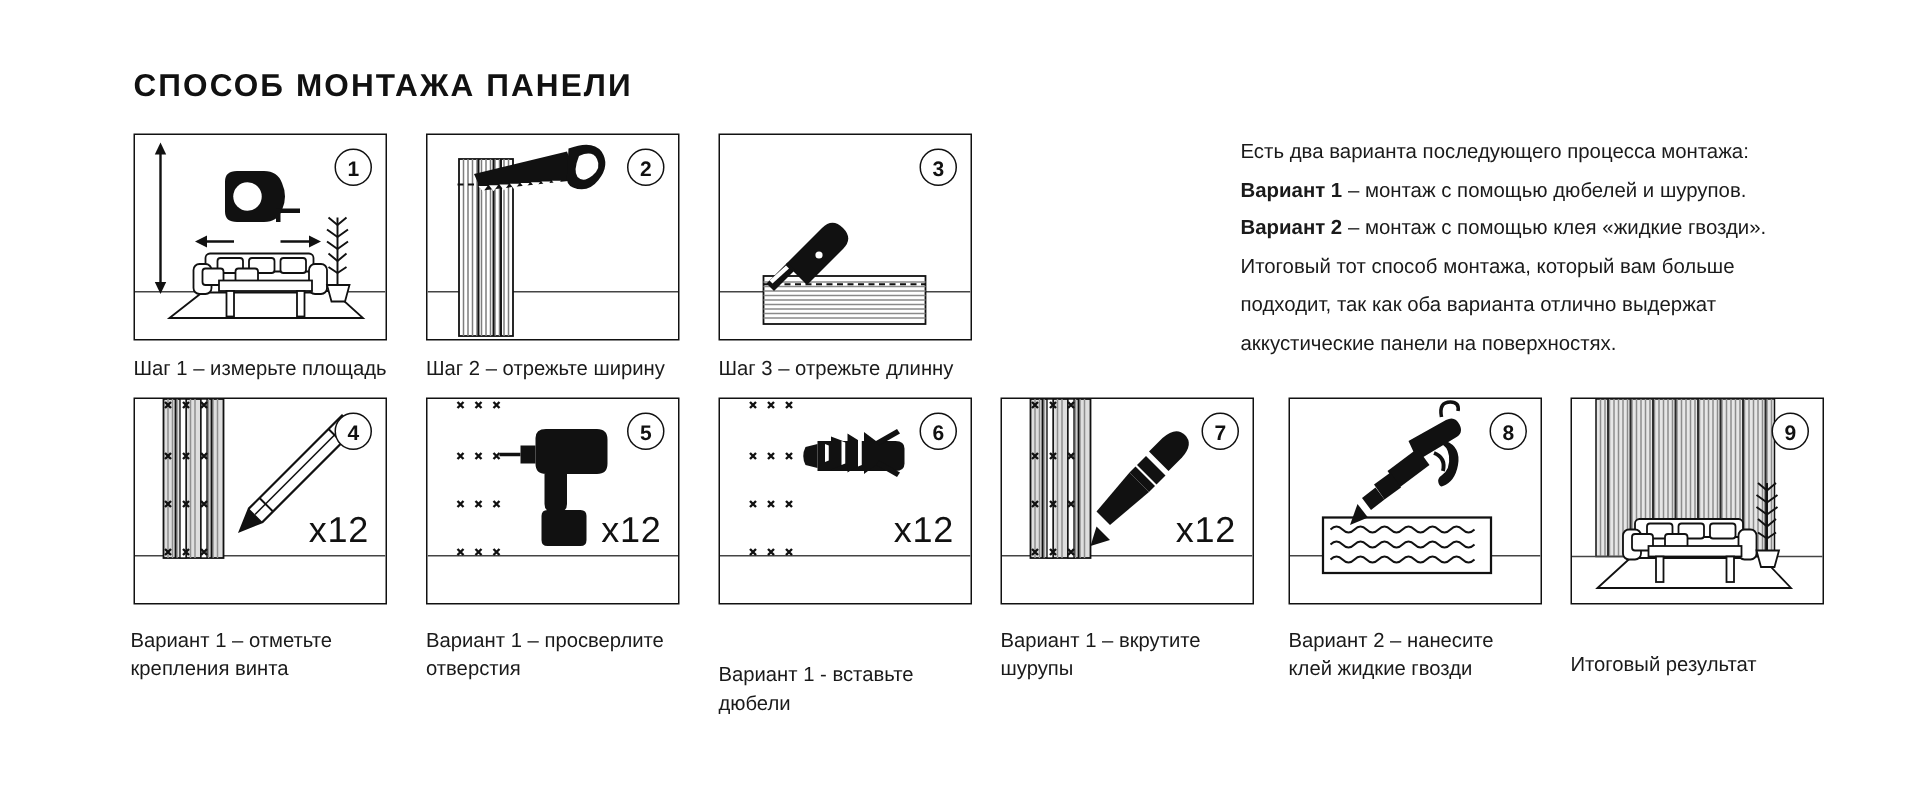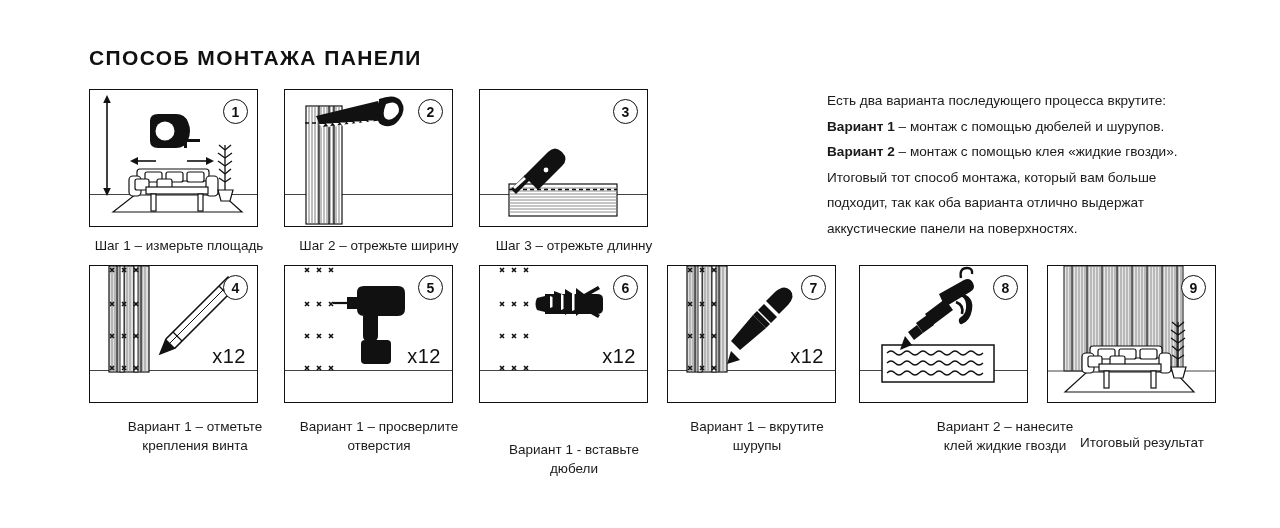--- a/index.html
+++ b/index.html
@@ -51,34 +51,33 @@
     align-items: center;
     justify-content: center;
     font-size: 14px;
     font-weight: 700;
     line-height: 1;
     background: #ffffff;
     color: #111111;
   }
   .qty {
     position: absolute;
-    font-size: 20px;
+    font-size: 24px;
     font-weight: 400;
     color: #111111;
     letter-spacing: 0.5px;
   }
 
   
   .caption {
     position: absolute;
     font-size: 13.5px;
     line-height: 19px;
     color: #1a1a1a;
     white-space: pre-line;
-    text-align: center;
   }
 
   
   #side-text {
     position: absolute;
     left: 827px;
     top: 88px;
     width: 420px;
     font-size: 13.6px;
     line-height: 25.5px;
@@ -264,21 +263,21 @@
       <path d="M70 88 L76 73 L85 82 Z" fill="#111"></path>
       <path d="M139 12 L147 20" stroke="#111" stroke-width="1.5"></path>
       <path d="M83 66 L92 75" stroke="#111" stroke-width="1.3"></path>
       <path d="M129 20 L138 29" stroke="#111" stroke-width="1.3"></path>
       <path d="M142 15 L80 77" stroke="#111" stroke-width="1"></path>
     </g>
   </svg>
   <div class="qty" style="right:11px; bottom:34px;">x12</div>
   <div class="badge" style="right:9px; top:9px;">4</div>
 </div>
-<div class="caption" style="left:105px; top:417px; width:180px;">Вариант 1 – отметьте
+<div class="caption" style="left:87px; top:417px; width:180px;">Вариант 1 – отметьте
 крепления винта</div>
 
 <div class="panel" style="left:284px; top:265px; width:169px; height:138px;">
   <div class="floor" style="top:104px;"></div>
   <svg width="169" height="138" viewBox="0 0 169 138" style="position:absolute; left:0; top:0;">
 
     <g stroke="#111" stroke-width="1.6">
       <path d="M20 2 l4 4 M24 2 l-4 4"></path>
         <path d="M32 2 l4 4 M36 2 l-4 4"></path>
         <path d="M44 2 l4 4 M48 2 l-4 4"></path>
@@ -418,21 +417,21 @@
     </g>
     <path d="M45 70 l7 9 l-12 5 z" fill="#111"></path>
 
     <path d="M101 12 q-2 -10 6 -10 q6 0 5 6" stroke="#111" stroke-width="2.4" fill="none"></path>
 
     <path d="M104 28 q10 4 8 16 q-2 11 -10 14 q-2 1 -3 -2 q-1 -3 2 -5 q6 -4 5 -13 q-1 -7 -6 -8 z" fill="#111"></path>
     <path d="M96 36 q8 3 6 12" stroke="#111" stroke-width="2.6" fill="none"></path>
   </svg>
   <div class="badge" style="right:9px; top:9px;">8</div>
 </div>
-<div class="caption" style="left:910px; top:417px; width:190px;">Вариант 2 – нанесите
+<div class="caption" style="left:859px; top:417px; width:190px;">Вариант 2 – нанесите
 клей жидкие гвозди</div>
 
 <div class="panel" style="left:1047px; top:265px; width:169px; height:138px;">
   <svg width="169" height="138" viewBox="0 0 169 138" style="position:absolute; left:0; top:0;">
 
     <rect x="16" y="0" width="119" height="105" fill="#e6e6e6" stroke="#111" stroke-width="1"></rect>
     <g stroke="#8c8c8c" stroke-width="1">
       <path d="M19 0 V105"></path>
         <path d="M22 0 V105"></path>
         <path d="M25 0 V105"></path>
@@ -510,21 +509,21 @@
       <path d="M130 56 v46"></path>
       <path d="M130 61 l-6-5 M130 61 l6-5 M130 69 l-7-5 M130 69 l7-5 M130 77 l-7-5 M130 77 l7-5 M130 85 l-6-5 M130 85 l6-5 M130 93 l-6-4 M130 93 l6-4"></path>
     </g>
     <path d="M123 101 h15 l-3 11 h-9 z" fill="#fff" stroke="#111" stroke-width="1.2"></path>
   </svg>
   <div class="badge" style="right:9px; top:9px;">9</div>
 </div>
 <div class="caption" style="left:1047px; top:417px; width:190px;margin-top:16px;">Итоговый результат</div>
 
 <div id="side-text">
-  <div class="ln">Есть два варианта последующего процесса вкрутите:</div>
+  <div class="ln">Есть два варианта последующего процесса монтажа:</div>
   <div class="ln">
     <b>Вариант 1</b><span> – монтаж с помощью дюбелей и шурупов.</span>
   </div>
   <div class="ln">
     <b>Вариант 2</b><span> – монтаж с помощью клея «жидкие гвозди».</span>
   </div>
   <div class="ln">Итоговый тот способ монтажа, который вам больше</div>
   <div class="ln">подходит, так как оба варианта отлично выдержат</div>
   <div class="ln">аккустические панели на поверхностях.</div>
 </div>

